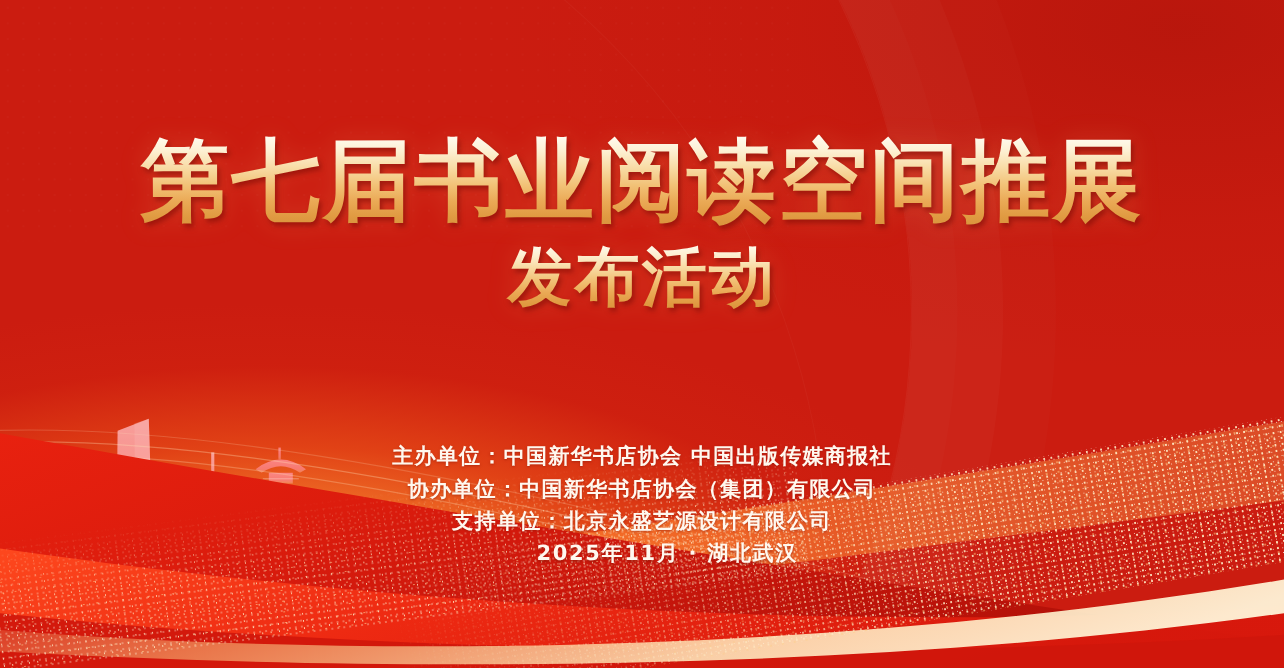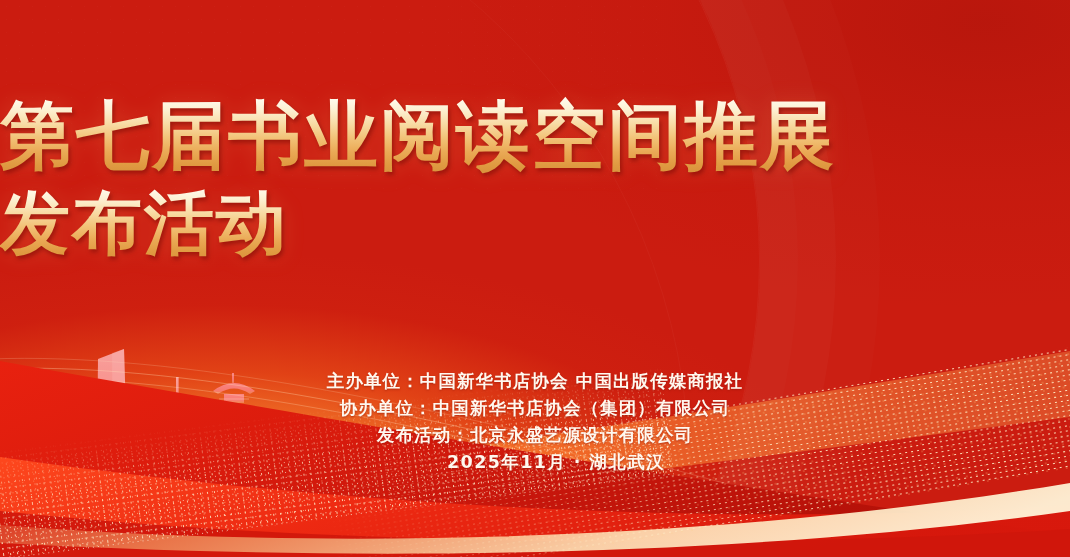--- a/index.html
+++ b/index.html
@@ -115,21 +115,22 @@
       radial-gradient(circle, rgba(255,252,238,0.85) 0.45px, transparent 0.7px);
     background-size:6px 5px, 10px 8px, 4px 4px;
     background-position:0 0, 2px 3px, 1px 2px;
     -webkit-mask-image:linear-gradient(to right, transparent 0%, rgba(0,0,0,.35) 22%, rgba(0,0,0,.9) 58%, #000 100%);
             mask-image:linear-gradient(to right, transparent 0%, rgba(0,0,0,.35) 22%, rgba(0,0,0,.9) 58%, #000 100%);
     opacity:.95;
   }
 
   
   #title-block {
-    position:absolute; left:0; top:96px; width:1070px;
+    position:absolute; left:0; top:112px; width:1070px;
+    text-align:center;
     z-index:8;
   }
   .title-line {
     display:block;
     font-family:"DejaVu Serif","Liberation Serif",serif;
     font-weight:bold;
     letter-spacing:2px;
     line-height:1.06;
     background:linear-gradient(to bottom,
         #fffdf4 0%,
@@ -140,21 +141,21 @@
         #e09a41 88%,
         #d8913c 100%);
     -webkit-background-clip:text;
             background-clip:text;
     -webkit-text-fill-color:transparent;
     color:transparent;
     filter:drop-shadow(2px 3px 2px rgba(120,10,4,0.55))
            drop-shadow(0 0 10px rgba(255,190,110,0.18));
   }
   #title-line-1 { font-size:74px; }
-  #title-line-2 { font-size:70px; margin-top:12px; }
+  #title-line-2 { font-size:54px; margin-top:12px; }
 
   
   #credits {
     position:absolute; left:0; top:368px; width:1070px;
     text-align:center;
     z-index:9;
   }
   .credit-line {
     display:block;
     color:#fff8ef;
@@ -325,17 +326,17 @@
   <div class="sparkle" id="sp-right"></div>
 
   <div id="title-block">
     <span class="title-line" id="title-line-1">第七届书业阅读空间推展</span>
     <span class="title-line" id="title-line-2">发布活动</span>
   </div>
 
   <div id="credits">
     <span class="credit-line">主办单位：中国新华书店协会  中国出版传媒商报社</span>
     <span class="credit-line">协办单位：中国新华书店协会（集团）有限公司</span>
-    <span class="credit-line">发布活动：北京永盛艺源设计有限公司</span>
+    <span class="credit-line">支持单位：北京永盛艺源设计有限公司</span>
     <span class="credit-line" id="credit-date">2025年11月 · 湖北武汉</span>
   </div>
 
 </div>
 
 </body></html>

